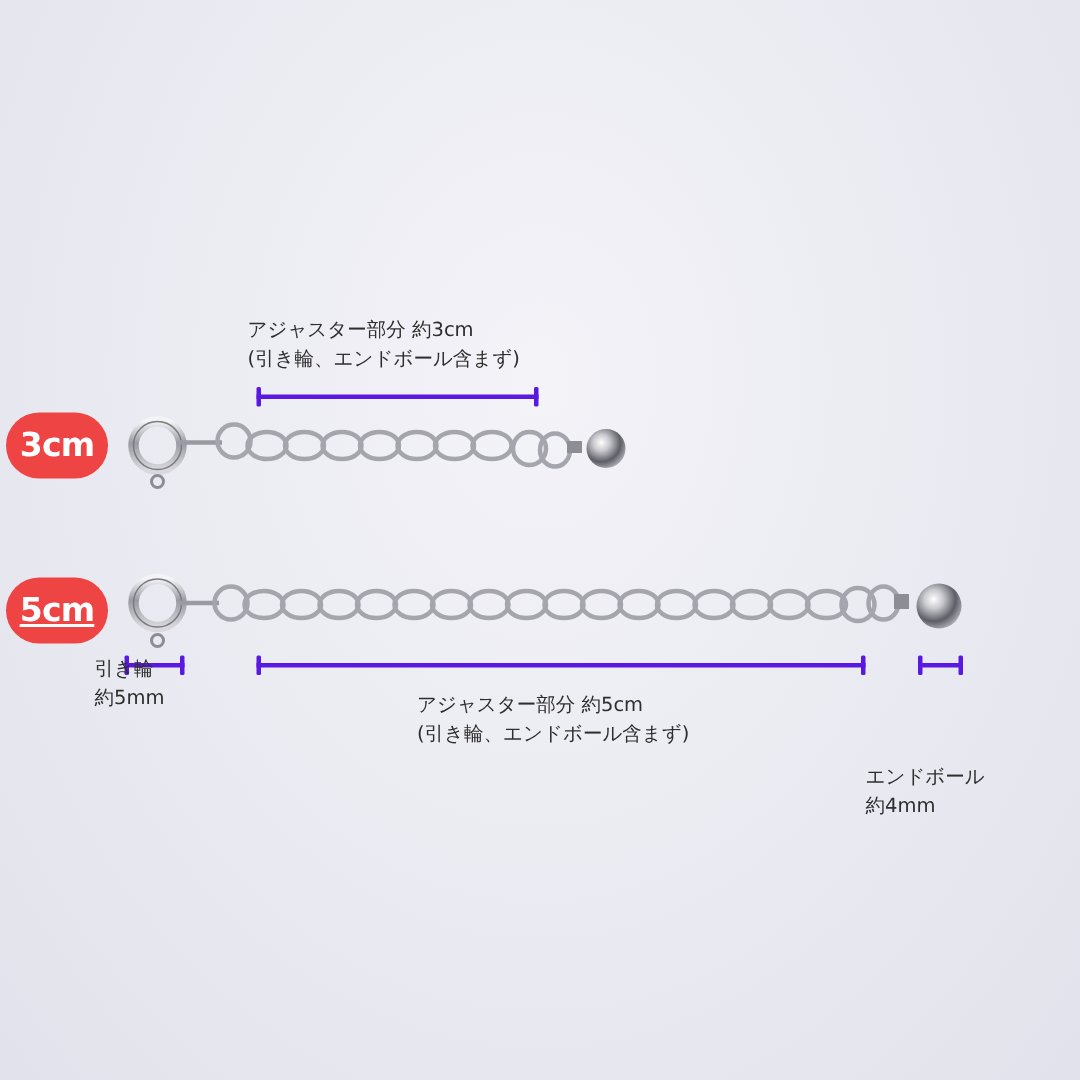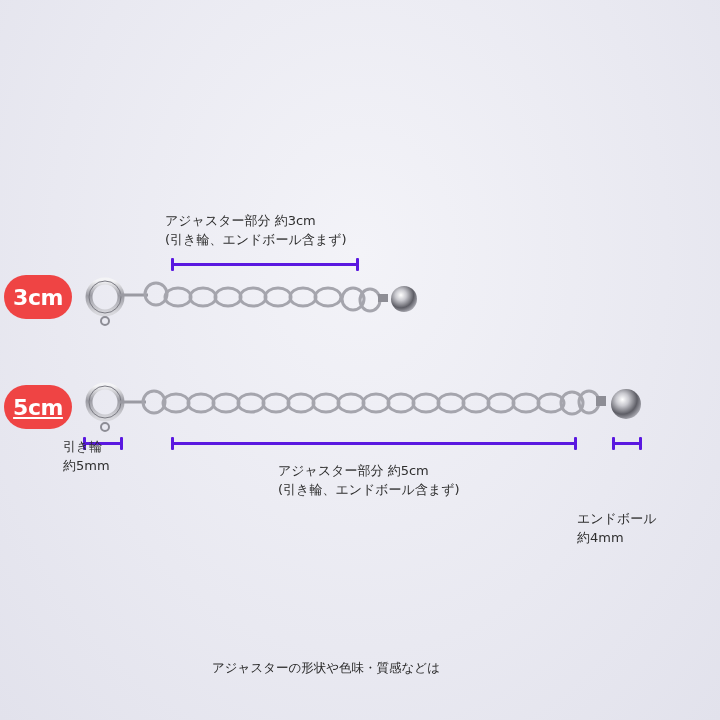--- a/index.html
+++ b/index.html
@@ -138,14 +138,13 @@
 <div class="abs label" style="left:278px; top:461px; width:220px;">
   <div>アジャスター部分 約5cm</div>
   <div>(引き輪、エンドボール含まず)</div>
 </div>
 <div class="abs label" style="left:577px; top:461px; width:100px;margin-top:48px;">
   <div>エンドボール</div>
   <div>約4mm</div>
 </div>
 
 <div class="note">
-  <div>アジャスターの形状や色味・質感などは</div>
 </div>
 
 </body></html>

